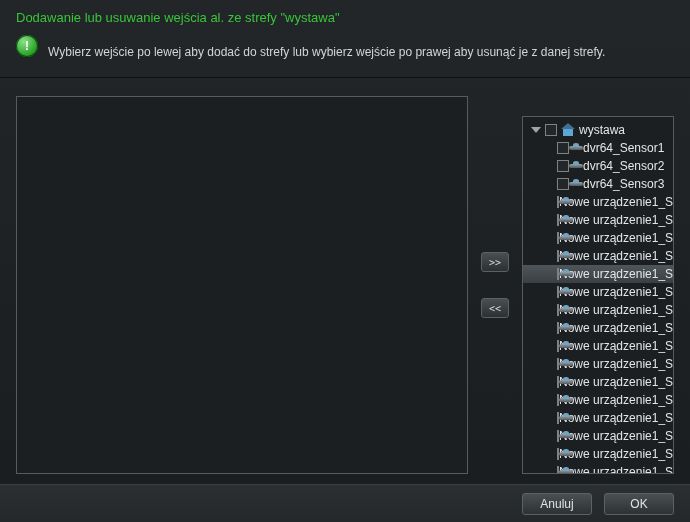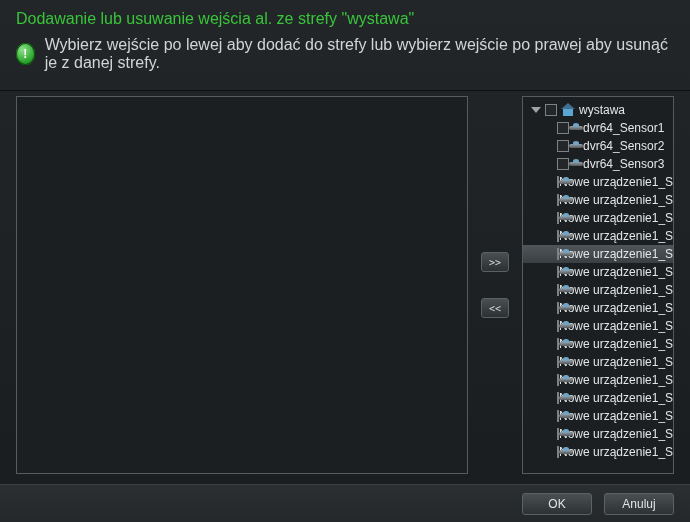--- a/index.html
+++ b/index.html
@@ -8,37 +8,37 @@
     background: #1a1d1f;
     font-family: Tahoma, Arial, sans-serif;
     font-size: 12px;
     color: #cfd3d6;
     overflow: hidden;
   }
   .root { width: 690px; height: 522px; position: relative; background: linear-gradient(#232628,#1a1d1f); }
   .title {
     padding: 10px 16px 6px 16px;
     color: #38c53a;
-    font-size: 16px;
+    font-size: 13px;
     font-weight: 500;
   }
   .instruction-row {
     display: flex; align-items: center;
     padding: 2px 16px 18px 16px;
     gap: 10px;
     border-bottom: 1px solid #0e1011;
   }
   .hint-icon {
     width: 22px; height: 22px; border-radius: 50%;
     background: radial-gradient(circle at 35% 30%, #8de08a, #2fa82f 60%, #1c6f1c);
     display:flex; align-items:center; justify-content:center;
     color:#fff; font-weight:bold;
     box-shadow: 0 0 0 1px #0a4f0a inset;
   }
-  .hint-text { color:#d2d5d7; font-size:16px; }
+  .hint-text { color:#d2d5d7; font-size:12px;margin-top:12px; }
 
   .body {
     position: absolute;
     left: 0; right:0; top: 88px; bottom: 40px;
     display:flex;
     padding: 8px 16px 8px 16px;
     gap: 10px;
   }
 
   .panel {
@@ -66,20 +66,21 @@
     font-family: monospace;
   }
 
   .right-wrap { flex: 1 1 0; display:flex; height:100%; }
   .tree-panel {
     border:1px solid #565b5e;
     background:#1c1f21;
     flex:1;
     overflow:hidden;
     position:relative;
+    margin-top:20px;
   }
   .tree-scroll {
     position:absolute; inset:0;
     overflow-y:auto;
     overflow-x:hidden;
     padding: 4px 0 0 0;
   }
   
   .tree-scroll::-webkit-scrollbar { width: 16px; }
   .tree-scroll::-webkit-scrollbar-track { background: linear-gradient(#3a3f42,#2c3032); border-left:1px solid #4d5254; }
@@ -282,17 +283,17 @@
               </div>
             </div>
 
         </div>
       </div>
     </div>
 
   </div>
 
   <div class="footer">
+    <div class="dlg-btn">Anuluj</div>
     <div class="dlg-btn">OK</div>
-    <div class="dlg-btn">Anuluj</div>
   </div>
 
 </div>
 
 </body></html>

